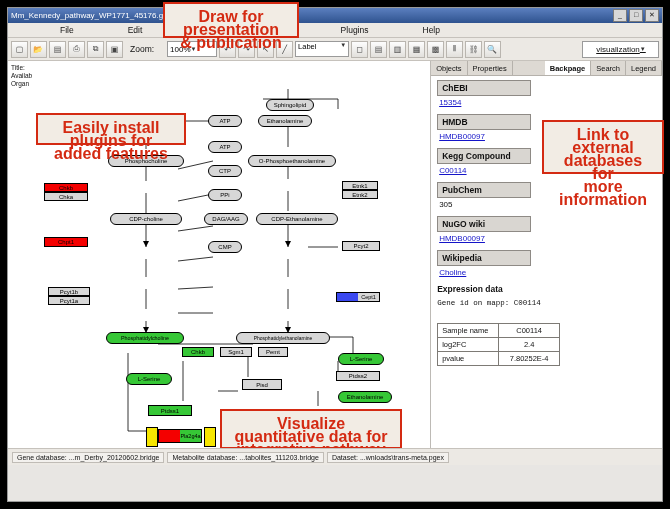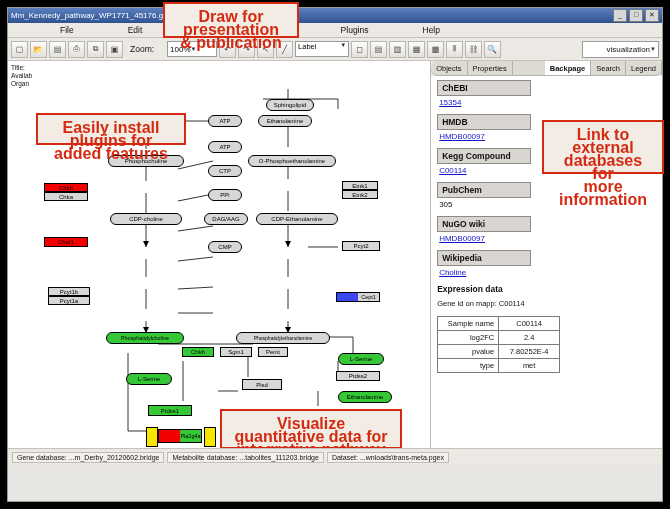--- a/index.html
+++ b/index.html
@@ -14,37 +14,37 @@
   .menubar{height:14px;background:#ece9e4;border-bottom:1px solid #c6c2bc;display:flex;align-items:center;font-size:8.5px;padding-left:3px;color:#111;}
   .menubar span{padding:0 5px;margin-left:44px;}
   
   .toolbar{height:22px;background:#ece9e4;border-bottom:1px solid #c6c2bc;display:flex;align-items:center;padding:0 3px;gap:2px;}
   .tool{width:15px;height:15px;border:1px solid #b9b5af;background:linear-gradient(#fdfdfd,#e2e0dc);display:flex;align-items:center;justify-content:center;font-size:8px;color:#444;}
   .zoomlabel{font-size:8.5px;margin:0 11px 0 5px;color:#111;}
   .zoombox{width:46px;height:14px;background:#fff;border:1px solid #9a9a9a;font-size:8px;display:flex;align-items:center;padding-left:2px;justify-content:flex-start;}
   .caret{font-size:6px;padding-right:2px;color:#333;}
   .labelbox{width:50px;height:14px;background:#fff;border:1px solid #9a9a9a;font-size:7.5px;display:flex;align-items:flex-start;padding-left:2px;justify-content:space-between;}
   .sel-right{margin-left:auto;display:flex;align-items:center;}
-  .visbox{width:72px;height:15px;background:#fff;border:1px solid #9a9a9a;font-size:8px;display:flex;align-items:center;padding-left:3px;justify-content:flex-end;color:#111;}
+  .visbox{width:72px;height:15px;background:#fff;border:1px solid #9a9a9a;font-size:8px;display:flex;align-items:center;padding-left:3px;justify-content:center;color:#111;text-decoration:underline;}
   
   .content{display:flex;height:387px;}
   .canvas{position:relative;width:424px;background:#fff;border-right:1px solid #bdbab5;overflow:hidden;}
   .sidepanel{flex:1;background:#ece9e4;display:flex;flex-direction:column;}
-  .tabs{display:flex;height:14px;font-size:7.5px;border-bottom:1px solid #b5b1ab;background:#ddd9d3;border-radius:7px;}
+  .tabs{display:flex;height:14px;font-size:7.5px;border-bottom:1px solid #b5b1ab;background:#ddd9d3;}
   .tab{padding:1px 5px;border-right:1px solid #b5b1ab;display:flex;align-items:center;color:#111;}
   .tab.active{background:#fff;font-weight:bold;margin-left:32px;}
   .sidebody{flex:1;background:#fff;overflow:hidden;padding:4px 6px;font-size:8px;color:#111;}
   .db-head{background:#d9d6d1;border:1px solid #8e8a85;font-weight:bold;font-size:8.5px;padding:2px 4px;display:inline-block;min-width:84px;margin-bottom:2px;}
   .db-val{color:#1414c8;text-decoration:underline;margin:0 0 7px 2px;font-size:8px;}
   .db-val.plain{color:#111;text-decoration:none;}
   .exp-title{font-weight:bold;font-size:8.5px;margin:6px 0 5px 0;}
-  .gene-line{font-size:7.5px;margin-bottom:8px;}
+  .gene-line{font-size:7.5px;margin-bottom:16px;font-family:Liberation Mono, monospace;}
   table.expr{border-collapse:collapse;font-size:7.5px;}
   table.expr td{border:1px solid #7d7a75;padding:1px 4px;height:11px;}
-  table.expr td.k{width:52px;text-align:right;margin-top:19px;}
+  table.expr td.k{width:52px;text-align:left;margin-top:19px;}
   table.expr td.v{width:52px;text-align:center;}
   
   .meta{position:absolute;left:3px;top:3px;font-size:6.5px;color:#111;line-height:8px;}
   
   .statusbar{height:16px;background:#ece9e4;border-top:1px solid #c6c2bc;display:flex;align-items:center;font-size:7px;color:#111;padding-left:4px;}
   .statusbar .cell{border:1px solid #c0bcb6;background:#f3f1ee;padding:1px 4px;margin-right:3px;}
   
   .node{position:absolute;box-sizing:border-box;font-size:6px;display:flex;align-items:center;justify-content:center;text-align:center;color:#000;}
   .metab{border:1px solid #000;background:#d7d7d7;border-radius:9px;}
   .metab.green{background:#36c736;}
@@ -263,24 +263,20 @@
             <td class="v">C00114</td>
           </tr>
           <tr>
             <td class="k">log2FC</td>
             <td class="v">2.4</td>
           </tr>
           <tr>
             <td class="k">pvalue</td>
             <td class="v">7.80252E-4</td>
           </tr>
-          <tr>
-            <td class="k">type</td>
-            <td class="v">met</td>
-          </tr>
         </tbody>
           </table>
       </div>
     </div>
   </div>
 
   <div class="statusbar">
     <div class="cell">Gene database: ...m_Derby_20120602.bridge</div>
     <div class="cell">Metabolite database: ...tabolites_111203.bridge</div>
     <div class="cell">Dataset: ...wnloads\trans-meta.pgex</div>

